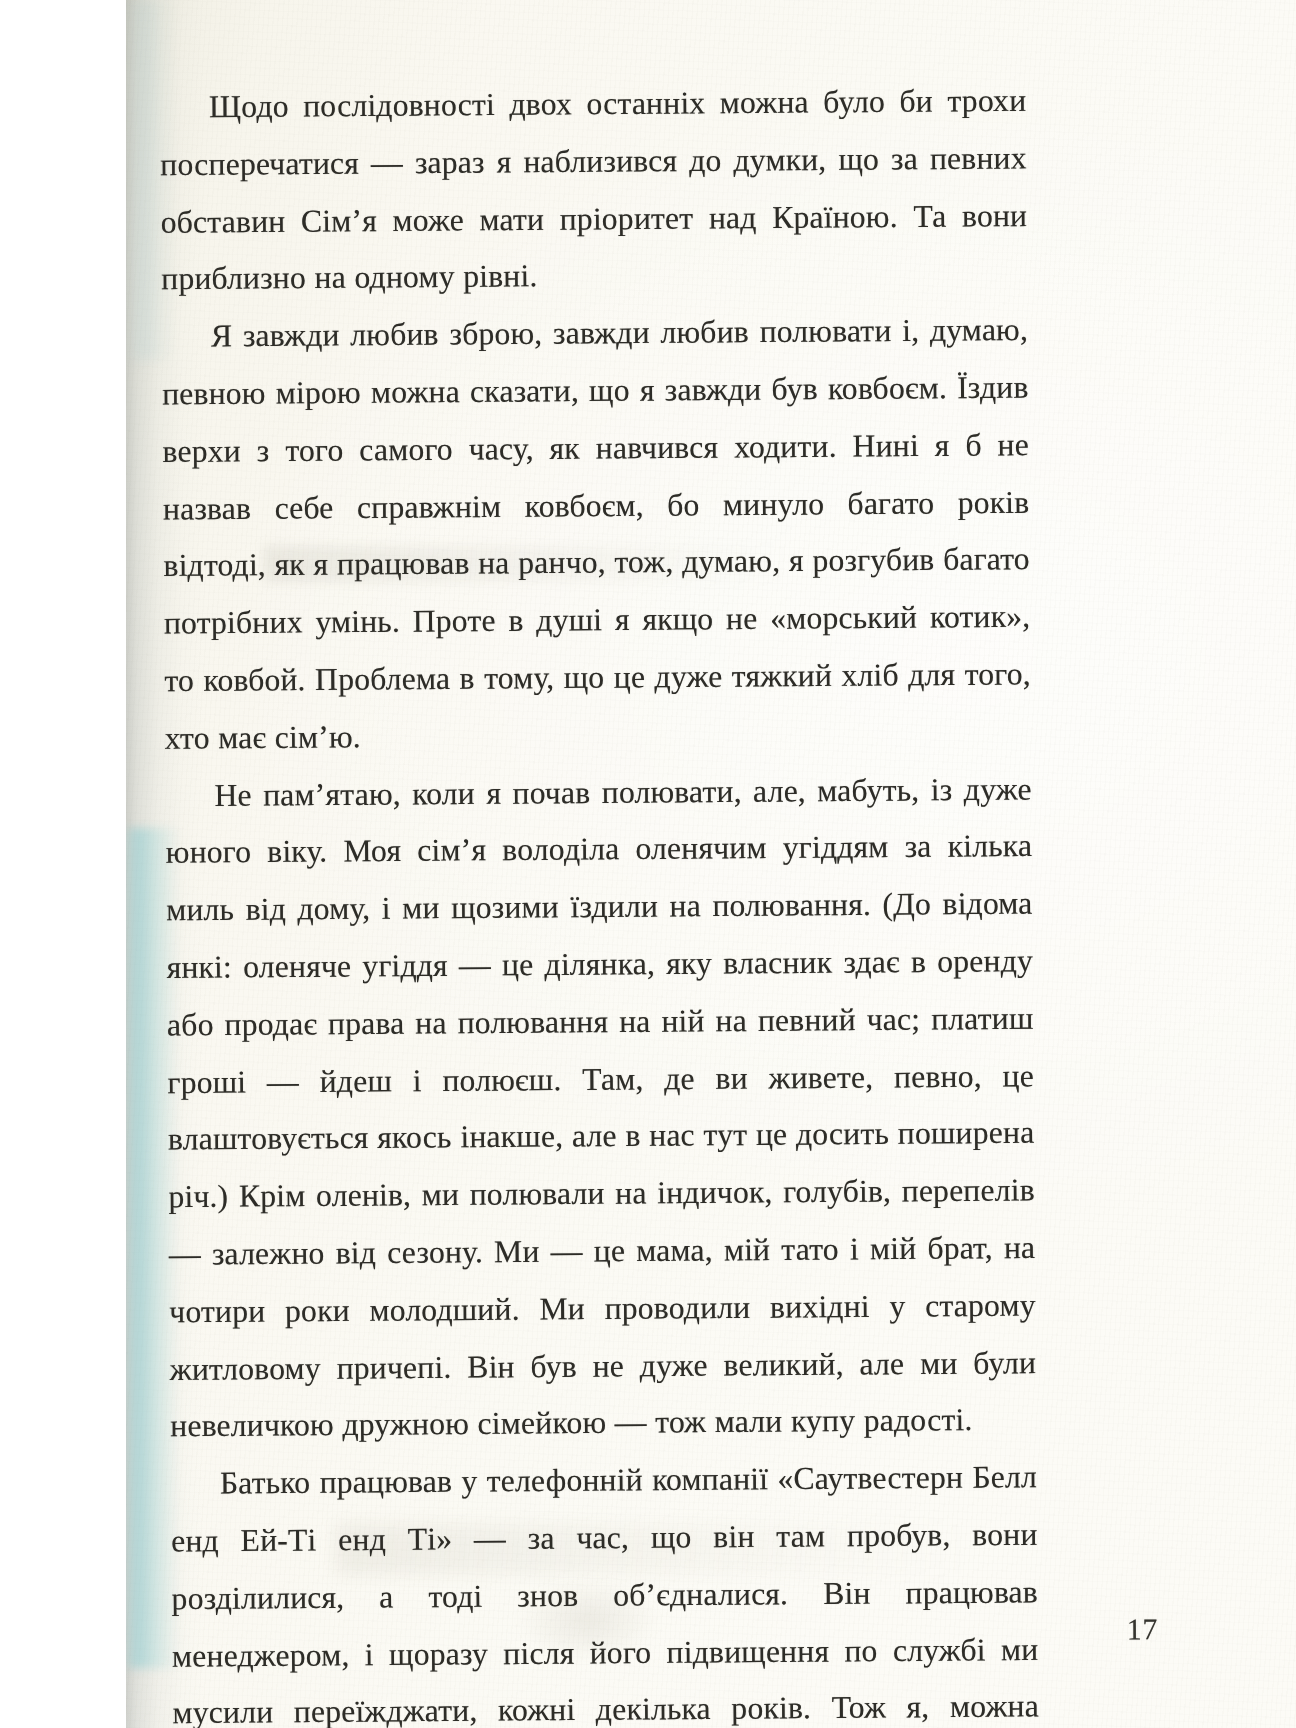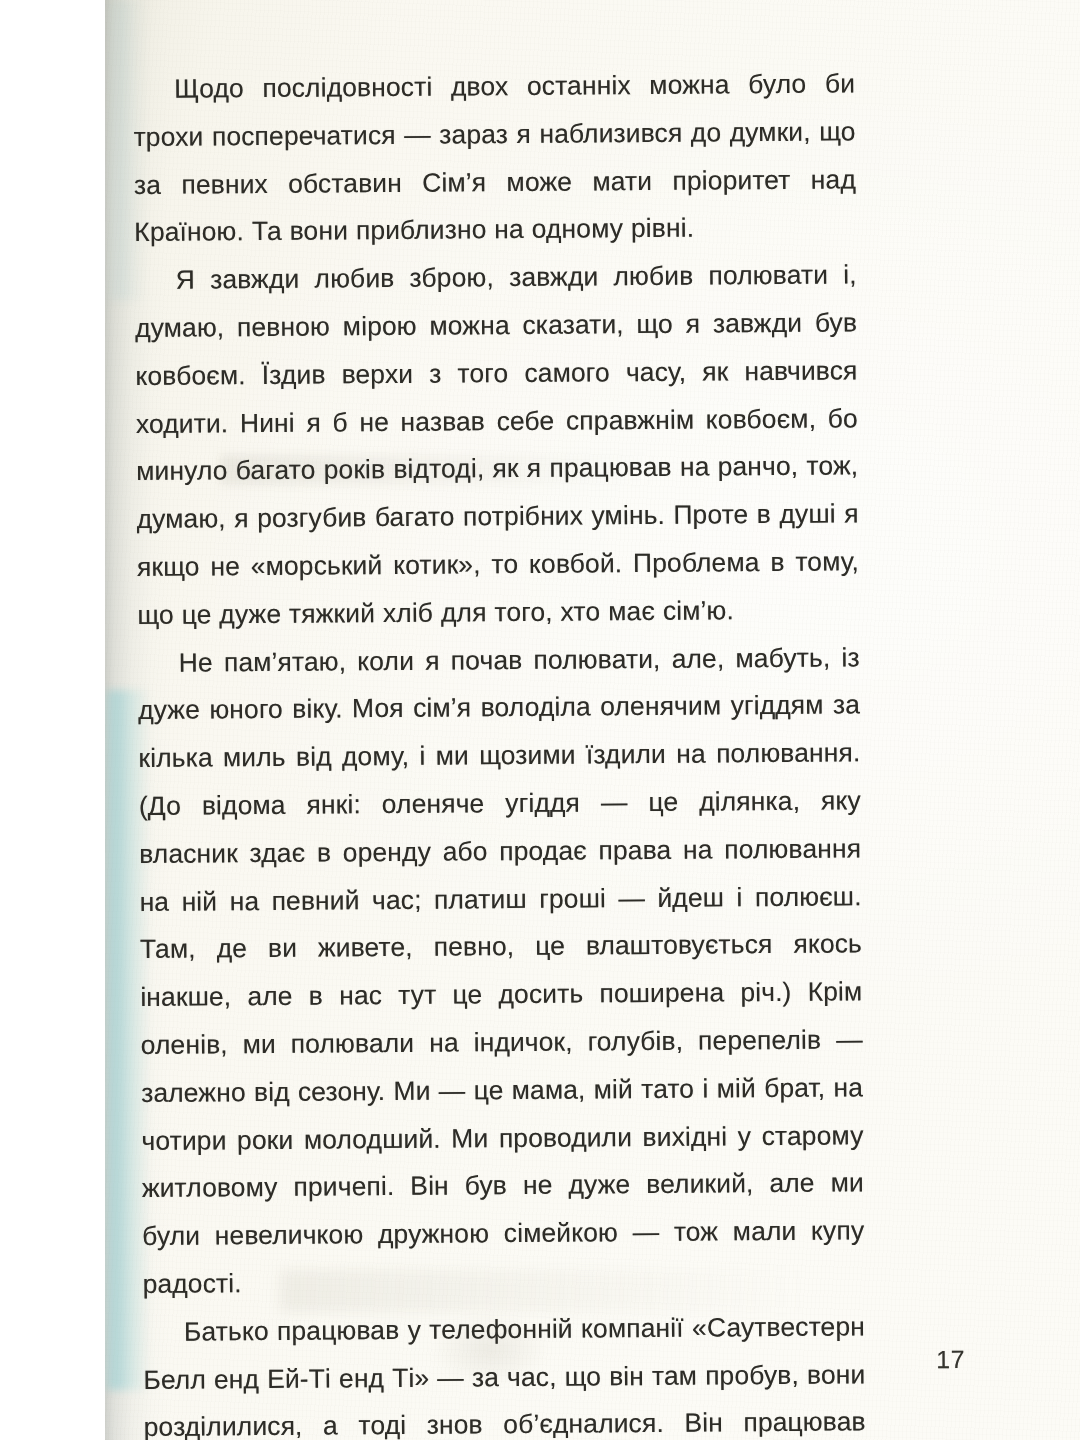--- a/index.html
+++ b/index.html
@@ -7,21 +7,21 @@
     padding: 0;
     background: #ffffff;
   }
 
   #page-root {
     position: relative;
     width: 1080px;
     height: 1440px;
     overflow: hidden;
     background: #ffffff;
-    font-family: Liberation Sans, sans-serif;
+    font-family: Liberation Serif, serif;
   }
 
   
   .outer-white {
     position: absolute;
     left: 0;
     top: 0;
     width: 105px;
     height: 1440px;
     background: #ffffff;

